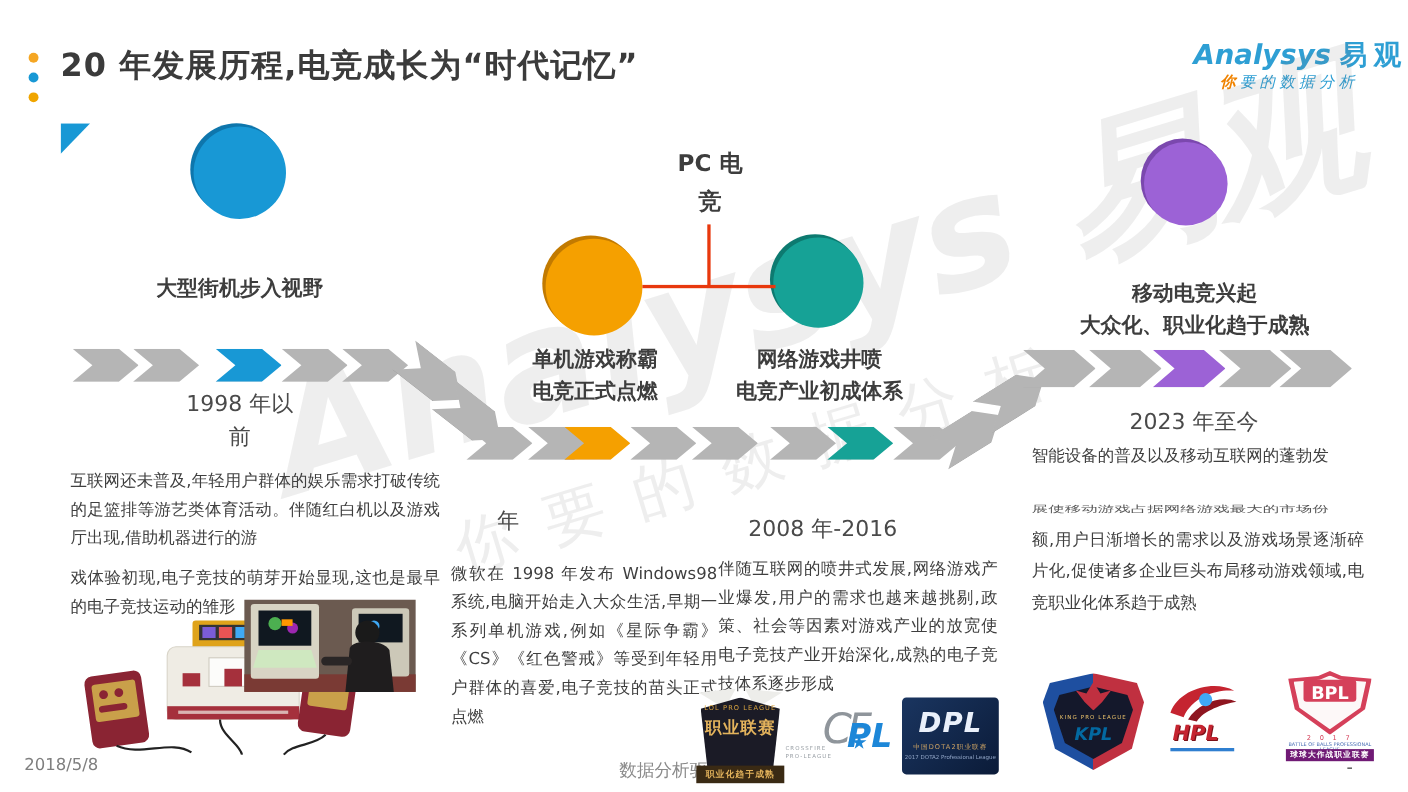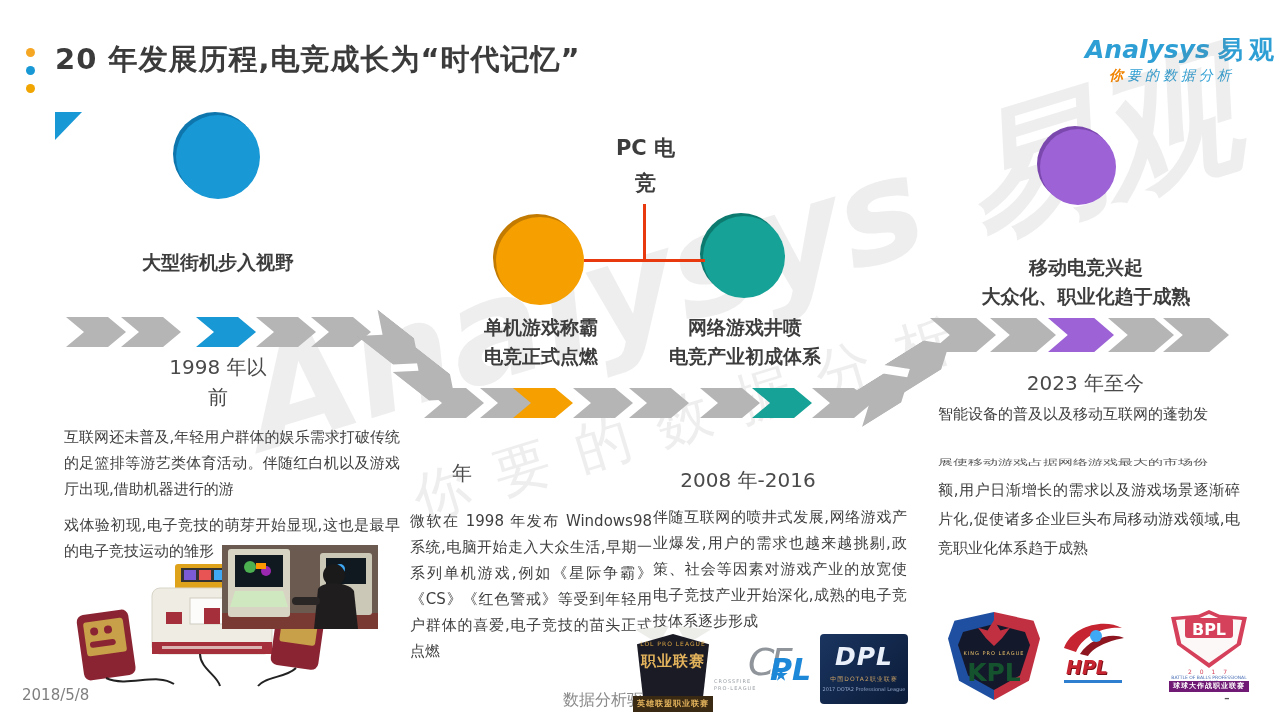--- a/index.html
+++ b/index.html
@@ -88,22 +88,22 @@
   .dpl .t{font-size:25px;font-weight:900;font-style:italic;color:#EAF0FA;margin-top:8px;letter-spacing:1px;}
   .dpl .s1{font-size:6px;color:#C9A063;margin-top:4px;letter-spacing:1px;}
   .dpl .s2{font-size:5px;color:#8FA3C4;margin-top:2px;}
   
   .kpl{left:948px;top:612px;width:92px;height:88px;}
   .kpl .sh{position:absolute;inset:0;background:linear-gradient(90deg,#1E4FA0 50%,#C03040 50%);
            clip-path:polygon(50% 0,93% 10%,100% 30%,88% 78%,50% 100%,12% 78%,0 30%,7% 10%);}
   .kpl .inner{position:absolute;left:10px;top:12px;width:72px;height:66px;background:#14182B;
               clip-path:polygon(50% 0,93% 12%,100% 32%,86% 78%,50% 100%,14% 78%,0 32%,7% 12%);}
   .kpl .sub{position:absolute;top:38px;width:100%;text-align:center;font-size:5px;color:#E8C06A;letter-spacing:1px;}
-  .kpl .t{position:absolute;top:46px;width:100%;text-align:center;font-size:25px;font-weight:900;
-          color:#14532d;}
+  .kpl .t{position:absolute;top:46px;width:100%;text-align:center;font-size:16px;font-weight:900;
+          font-style:italic;color:#0369a1;}
   .kpl .flame{position:absolute;left:30px;top:8px;width:32px;height:26px;background:#C03040;
               clip-path:polygon(50% 0,70% 40%,100% 30%,75% 70%,50% 100%,25% 70%,0 30%,30% 40%);}
   
   .hpl{left:1056px;top:616px;width:76px;height:74px;}
   .hpl .swoosh{position:absolute;left:4px;top:2px;width:66px;height:40px;}
   .hpl .t{position:absolute;left:10px;top:40px;font-size:19px;font-weight:900;font-style:italic;color:#C52430;
           text-shadow:1px 1px 0 #7A1018;}
   .hpl .line{position:absolute;left:8px;top:64px;width:58px;height:3px;background:#2F7FD0;}
   
   .bpl{left:1163px;top:610px;width:92px;height:88px;}
@@ -288,21 +288,21 @@
     <rect x="70" y="52" width="28" height="8" rx="4" fill="#2A2626"></rect>
   </svg>
 </div>
 
 <div class="logo lpl">
   <div class="wing l"></div>
   <div class="wing r"></div>
   <div class="shield"></div>
   <div class="arc">LOL PRO LEAGUE</div>
   <div class="main">职业联赛</div>
-  <div class="banner">英雄联盟职业联赛</div>
+  <div class="banner">职业化趋于成熟</div>
 </div>
 
 <div class="logo cfpl">
   <div class="sub">
     <div>CROSSFIRE</div>
     <div>PRO-LEAGUE</div>
   </div>
   <div class="cf">CF</div>
   <div class="pl">PL</div>
   <div class="star"></div>

